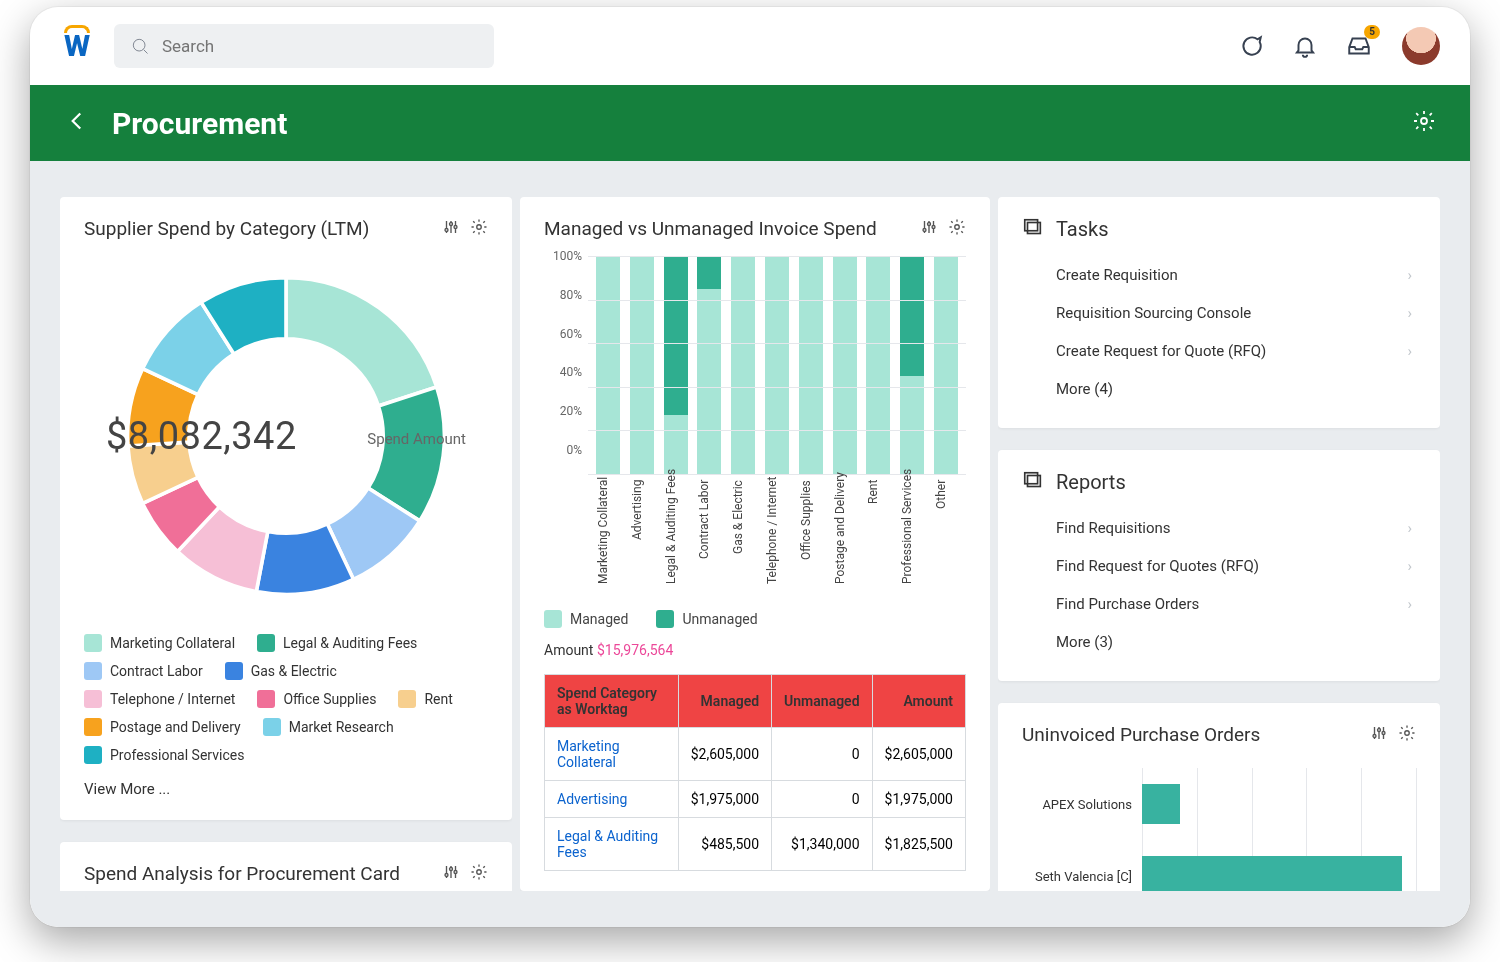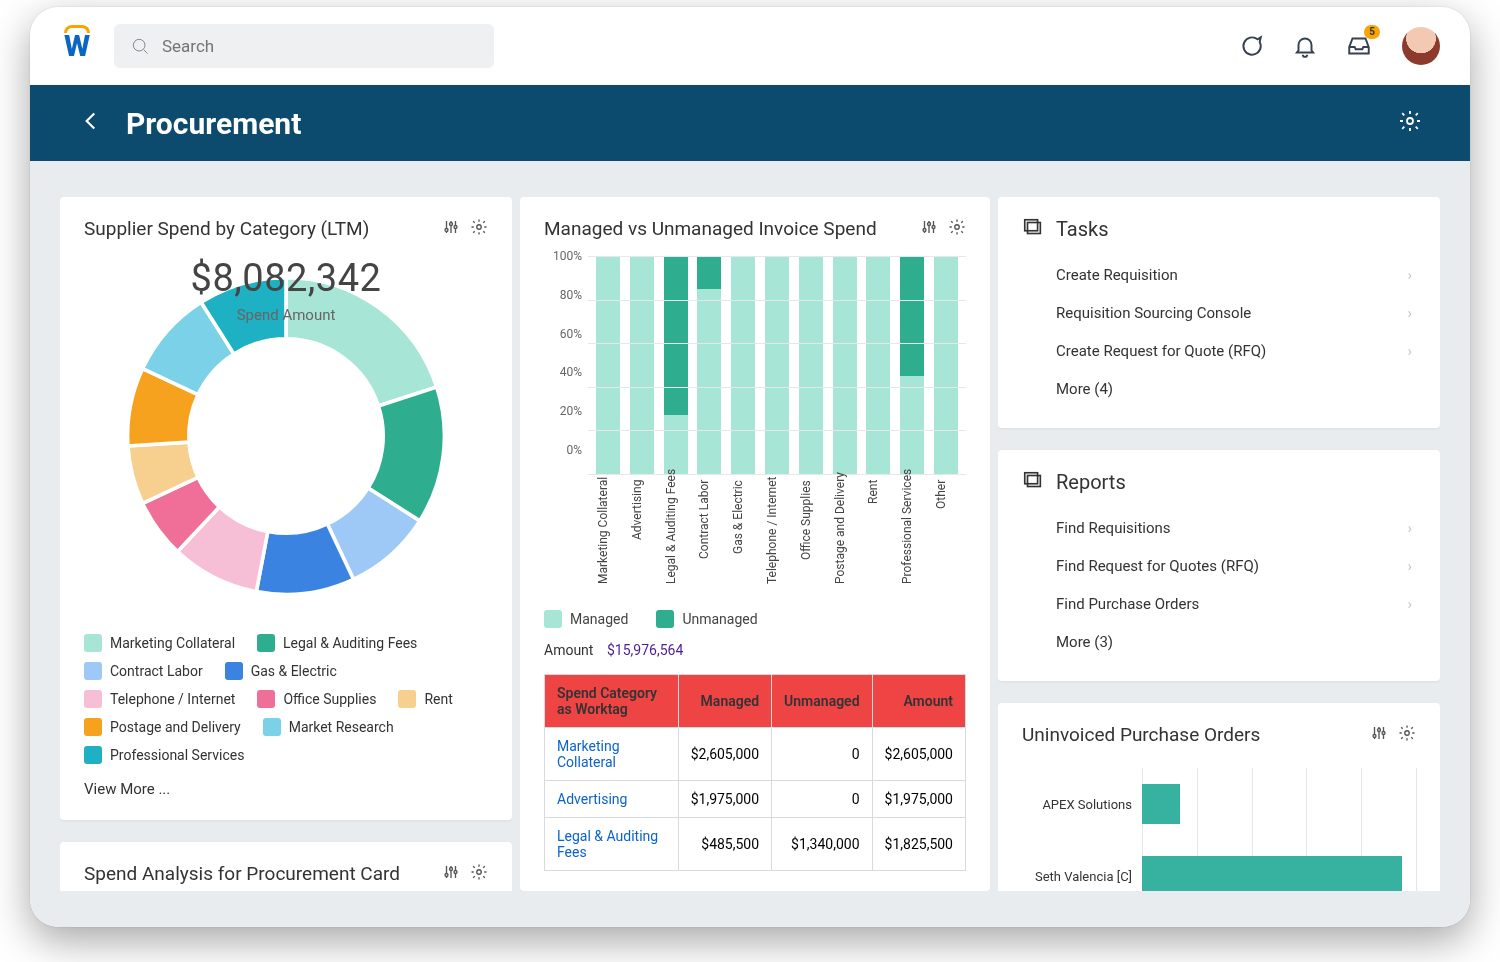--- a/index.html
+++ b/index.html
@@ -13,61 +13,61 @@
   .logo .halo{position:absolute;top:-4px;left:50%;transform:translateX(-50%);width:26px;height:8px;border:3px solid #f7a600;border-bottom:none;border-radius:14px 14px 0 0}
   .search{flex:0 0 380px;height:44px;background:#eef0f2;border-radius:6px;display:flex;align-items:center;padding:0 16px;gap:12px;color:#6b7280}
   .search svg{width:20px;height:20px;stroke:#6b7280}
   .search input{border:none;background:transparent;outline:none;font-size:17px;flex:1;color:#333}
   .top-spacer{flex:1}
   .icon-btn{width:34px;height:34px;display:flex;align-items:center;justify-content:center;color:#374151;position:relative}
   .icon-btn svg{width:26px;height:26px;stroke:#374151;fill:none;stroke-width:1.8}
   .badge{position:absolute;top:-4px;right:-4px;background:#f7a600;color:#333;font-size:10px;font-weight:700;border-radius:8px;padding:1px 5px;line-height:12px}
   .avatar{width:38px;height:38px;border-radius:50%;background:radial-gradient(circle at 50% 30%,#f4c9b4 0 45%,#8b3a2c 46% 100%);margin-left:6px}
   
-  .page-header{height:76px;background:#0c4a6e;display:flex;align-items:center;padding:0 48px;color:#fff}
+  .page-header{height:76px;background:#15803d;display:flex;align-items:center;padding:0 34px;color:#fff}
   .back-arrow svg{width:26px;height:26px;stroke:#fff;fill:none;stroke-width:2}
   .page-title{font-size:30px;font-weight:700;margin-left:22px}
   .hdr-spacer{flex:1}
   .hdr-gear svg{width:24px;height:24px;stroke:#fff;fill:none;stroke-width:1.8}
   
   .body{position:absolute;top:154px;bottom:0;left:0;right:0;background:#e9ecef;padding:36px 30px;display:flex;gap:8px;overflow:hidden}
   .col{display:flex;flex-direction:column;gap:22px;overflow:hidden}
   .col-left{flex:0 0 452px}
   .col-mid{flex:0 0 470px}
   .col-right{flex:1}
   .card{background:#fff;border-radius:4px;box-shadow:0 1px 3px rgba(0,0,0,.06);padding:20px 24px;display:flex;flex-direction:column}
   .card-head{display:flex;align-items:center;margin-bottom:10px}
   .card-title{font-size:19px;color:#333;font-weight:400}
   .card-tools{margin-left:auto;display:flex;gap:10px;color:#555}
   .card-tools svg{width:18px;height:18px;stroke:#555;fill:none;stroke-width:1.8}
   
   .donut-wrap{display:flex;flex-direction:column;align-items:center}
   .donut{position:relative;width:360px;height:360px;margin-top:6px}
   .donut svg{width:100%;height:100%}
-  .donut-center{position:absolute;inset:0;display:flex;flex-direction:column;align-items:center;justify-content:flex-start}
+  .donut-center{position:absolute;inset:0;display:flex;flex-direction:row;align-items:center;justify-content:space-between}
   .donut-value{font-size:38px;font-weight:400;color:#444;letter-spacing:.5px}
   .donut-label{font-size:15px;color:#666;margin-top:6px}
   .legend{display:flex;flex-wrap:wrap;gap:10px 22px;margin-top:18px;font-size:14px;color:#333}
   .legend-item{display:flex;align-items:center;gap:8px}
   .swatch{width:18px;height:18px;border-radius:3px}
   .view-more{text-align:left;padding:16px 0 2px;color:#333;font-size:15px}
   
   .stacked{position:relative;height:300px;padding:6px 0 0 44px}
   .y-axis{position:absolute;left:0;top:6px;bottom:24px;width:44px}
   .y-tick{position:absolute;right:6px;font-size:12px;color:#666;transform:translateY(-50%)}
   .plot{position:absolute;left:44px;right:0;top:6px;bottom:0}
   .gridline{position:absolute;left:0;right:0;border-top:1px solid #e5e7eb}
   .bars{position:absolute;left:8px;right:8px;top:0;bottom:0;display:flex;align-items:flex-end;justify-content:space-between}
   .bar-col{width:24px;height:100%;position:relative}
   .seg{position:absolute;left:0;right:0}
   .x-labels{display:flex;justify-content:space-between;padding:6px 8px 0 52px;height:110px}
   .x-label{font-size:12px;color:#444;writing-mode:vertical-rl;transform:rotate(180deg);text-align:right;width:24px;white-space:nowrap}
   .mini-legend{display:flex;gap:28px;margin-top:26px;font-size:14px;color:#444}
   .amount-line{margin-top:14px;font-size:14px;color:#333}
-  .amount-line .amt{color:#4c1d95;margin-left:10px}
+  .amount-line .amt{color:#ec4899;margin-left:0}
   
   table.data{width:100%;border-collapse:collapse;margin-top:16px;font-size:14px}
   table.data th,table.data td{border:1px solid #d7dbdf;padding:10px 12px;text-align:right}
   table.data th{background:#ef4444;font-weight:600;color:#333;text-align:right}
   table.data th:first-child,table.data td:first-child{text-align:left}
   table.data td:first-child a{color:#0b63ce;text-decoration:none}
   
   .list-section .section-head{display:flex;gap:12px;font-size:20px;color:#333;margin-bottom:12px}
   .section-head svg{width:22px;height:22px;stroke:#333;fill:none;stroke-width:1.8}
   .link-row{display:flex;align-items:center;justify-content:space-between;padding:10px 4px 10px 34px;font-size:15px;color:#333}

